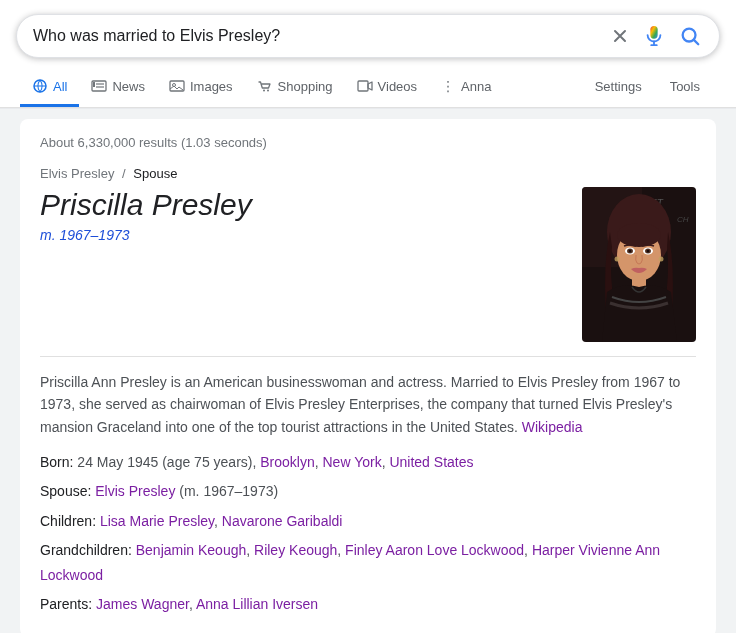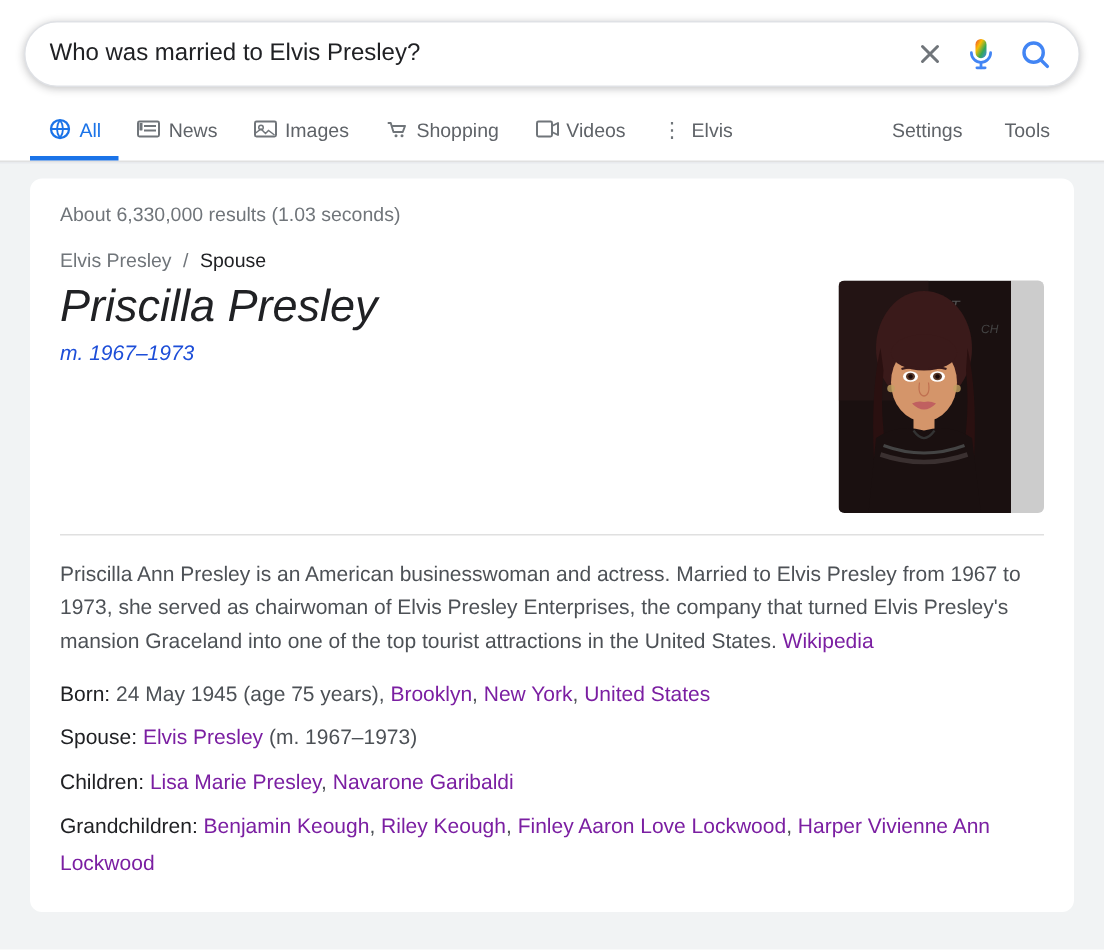--- a/index.html
+++ b/index.html
@@ -150,21 +150,21 @@
       margin-bottom: 4px;
     }
 
     .entity-dates {
       font-size: 14px;
       color: #1d4ed8;
       margin-bottom: 8px;
     }
 
     .entity-image {
-      width: 137px;
+      width: 114px;
       height: 155px;
       background: #ccc;
       border-radius: 4px;
       overflow: hidden;
       flex-shrink: 0;
       position: relative;
     }
 
     .divider {
       border: none;
@@ -279,21 +279,21 @@
     </a>
     <a class="nav-tab" href="#">
       <svg width="16" height="16" viewBox="0 0 16 16" fill="none">
         <rect x="1" y="3" width="10" height="10" rx="1" stroke="#70757a" stroke-width="1.3" fill="none"></rect>
         <path d="M11 6l4-2v8l-4-2V6z" stroke="#70757a" stroke-width="1.3" fill="none" stroke-linejoin="round"></path>
       </svg>
       <span>Videos</span>
     </a>
     <a class="nav-tab" href="#">
       <span style="letter-spacing:1px;font-size:14px;color:#70757a">⋮</span>
-      <span>Elvis</span>
+      <span>Anna</span>
     </a>
 
     <div class="nav-right">
       <button class="nav-right-btn">
         <span>Settings</span>
       </button>
       <button class="nav-right-btn">
         <span>Tools</span>
       </button>
     </div>
@@ -398,14 +398,20 @@
 
   <div class="info-row">
     <span class="info-label">Grandchildren:</span>
     <span> </span>
     <a class="info-link" href="#">Benjamin Keough</a><span>, </span>
     <a class="info-link" href="#">Riley Keough</a><span>, </span>
     <a class="info-link" href="#">Finley Aaron Love Lockwood</a><span>, </span>
     <a class="info-link" href="#">Harper Vivienne Ann Lockwood</a>
   </div>
 
+  <div class="info-row">
+    <span class="info-label">Parents:</span>
+    <span> </span>
+    <a class="info-link" href="#">James Wagner</a><span>, </span>
+    <a class="info-link" href="#">Anna Lillian Iversen</a>
+  </div>
 
 </div>
 
 </body></html>

